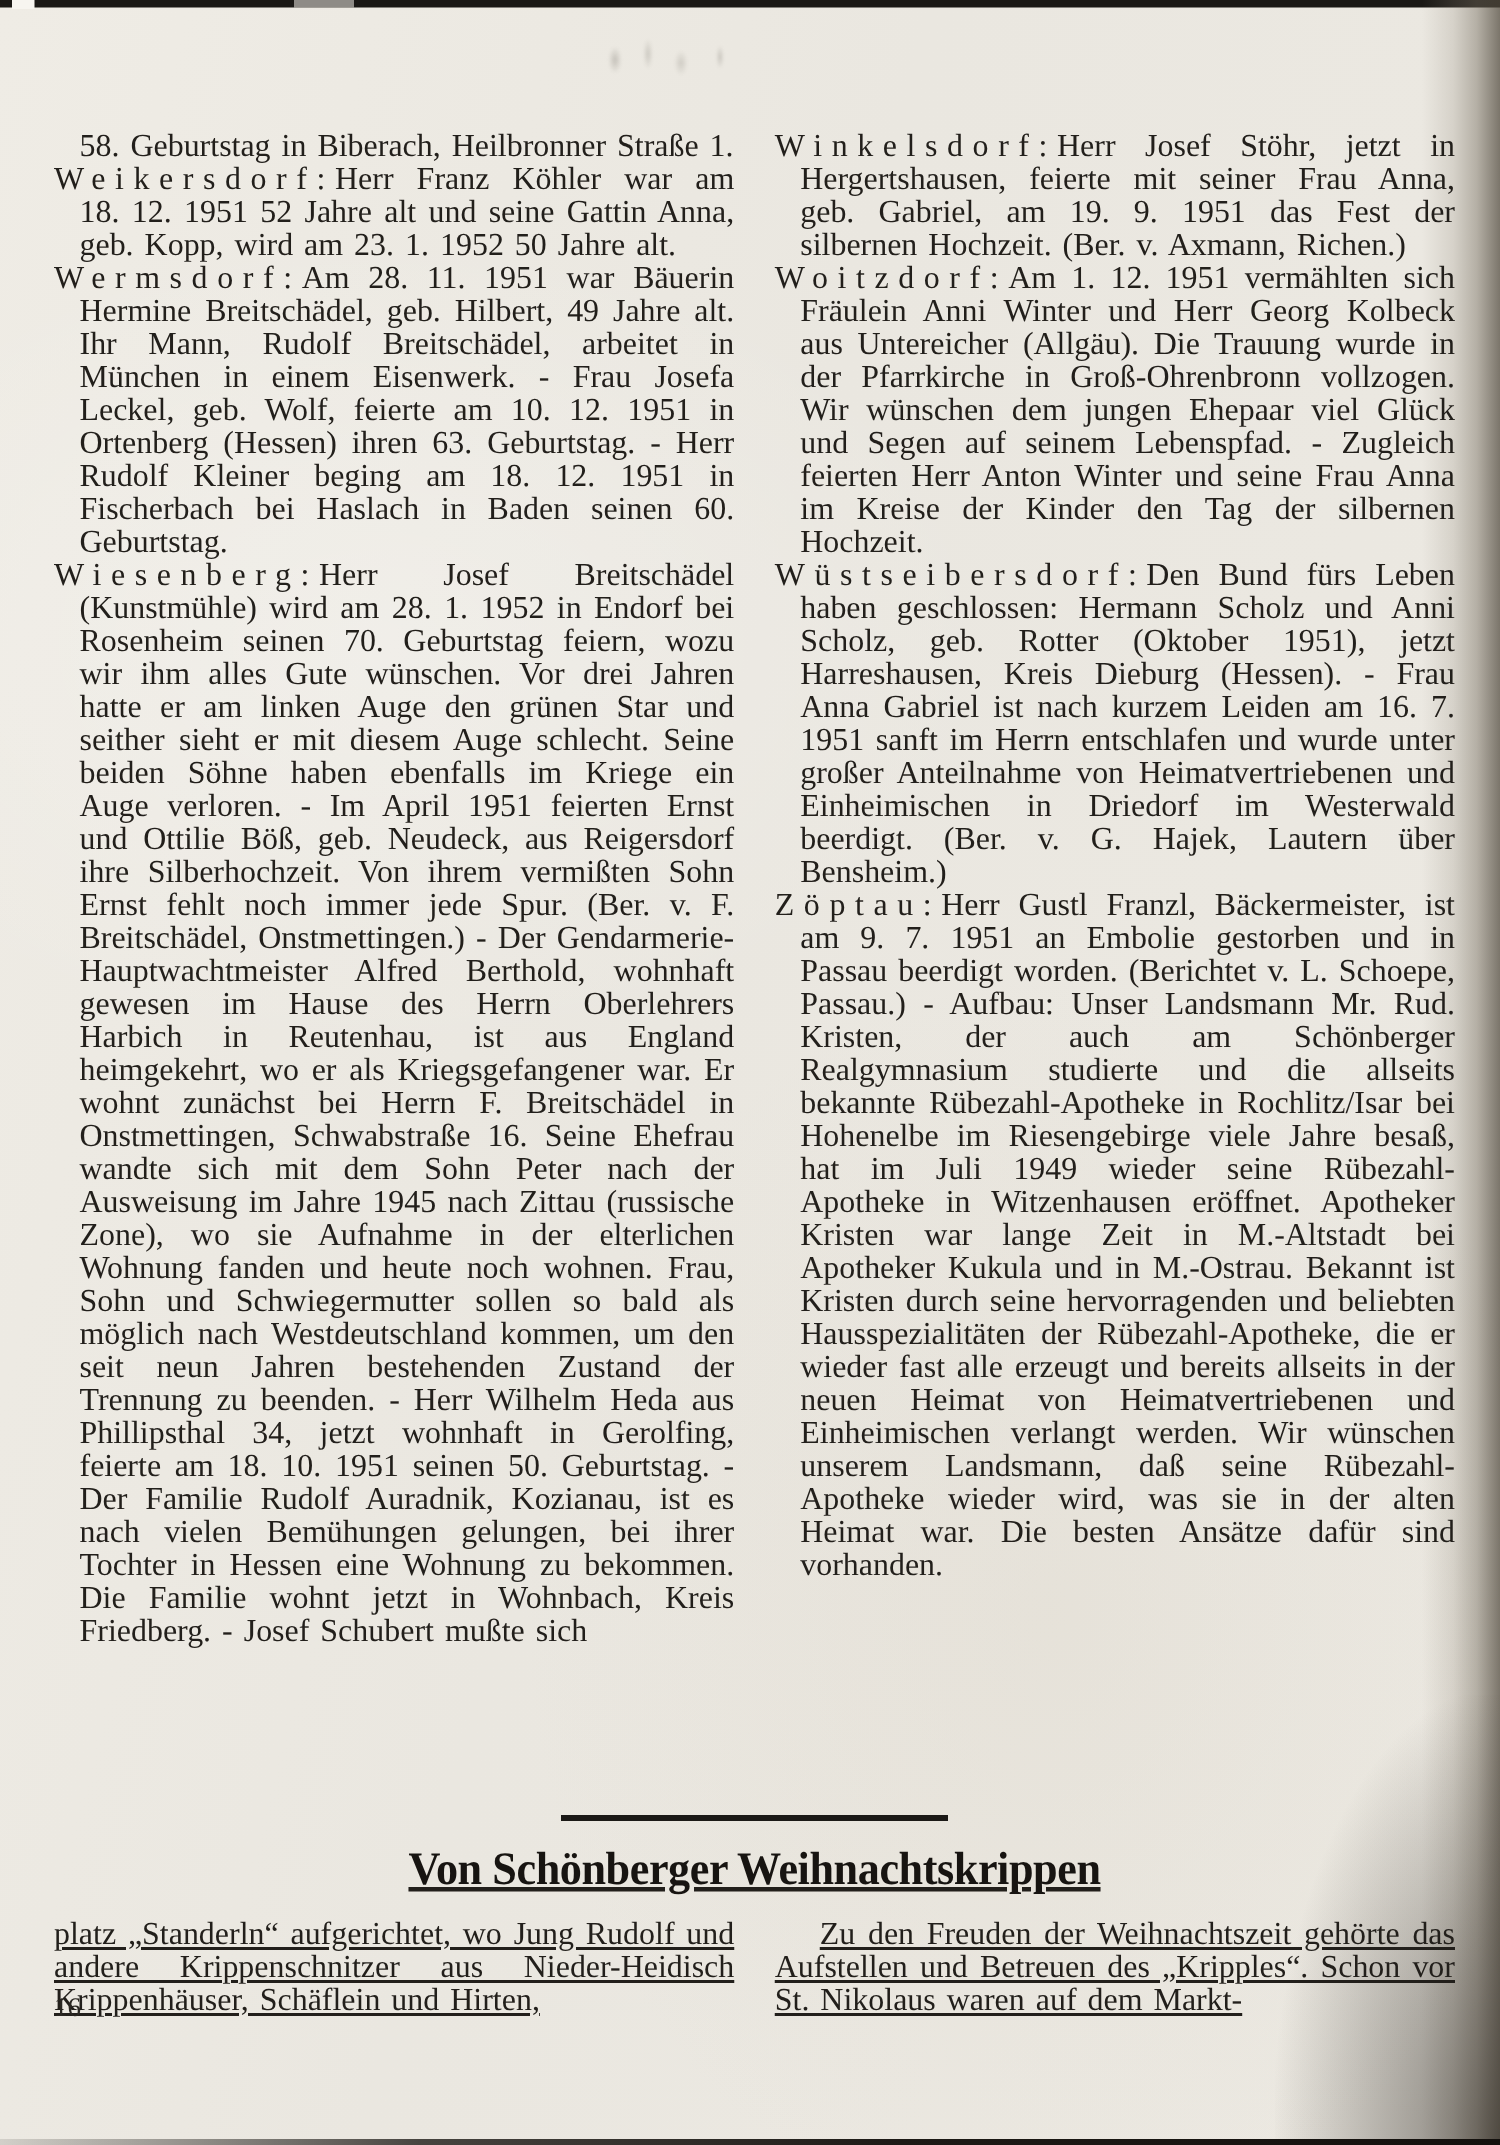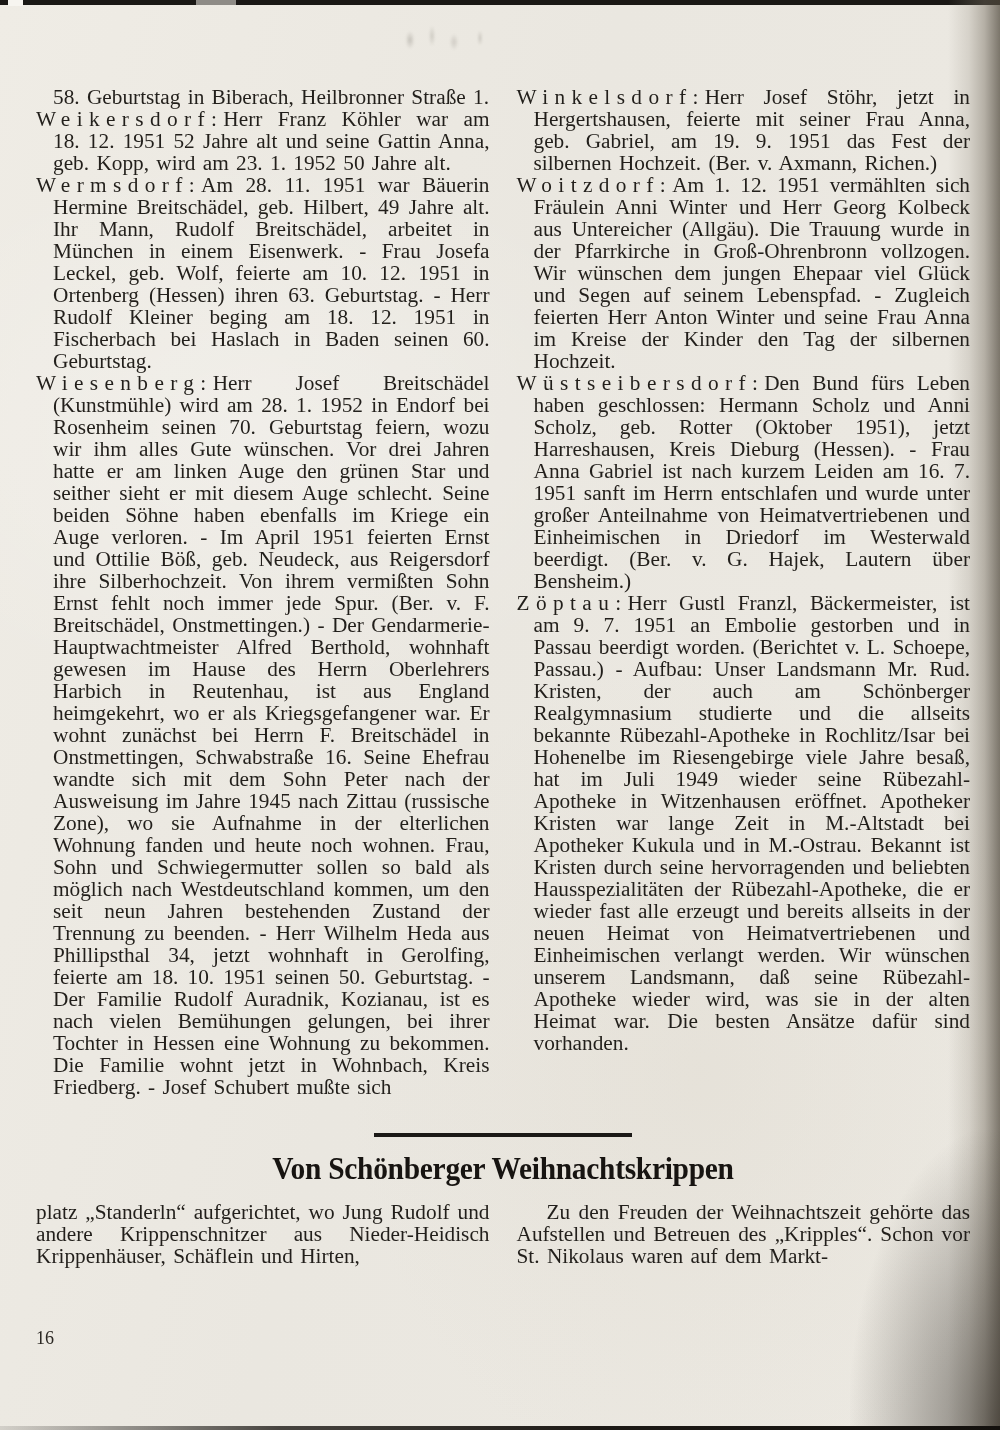--- a/index.html
+++ b/index.html
@@ -83,21 +83,21 @@
     hyphens: auto;
     text-indent: -17px;
     padding-left: 17px;
   }
   .entry.cont { text-indent: 0; }
   .village { letter-spacing: 0.30em; }
 
   
   .bottom-section {
     position: absolute;
-    top: 1133px; left: 36px; width: 934px;
+    top: 1210px; left: 36px; width: 934px; text-decoration: underline;
   }
   .divider {
     width: 258px; height: 4px;
     margin: 0 auto;
     background: #1b1916;
   }
   .article-title {
     margin: 14px 0 0 0;
     text-align: center;
     font-size: 31px;

